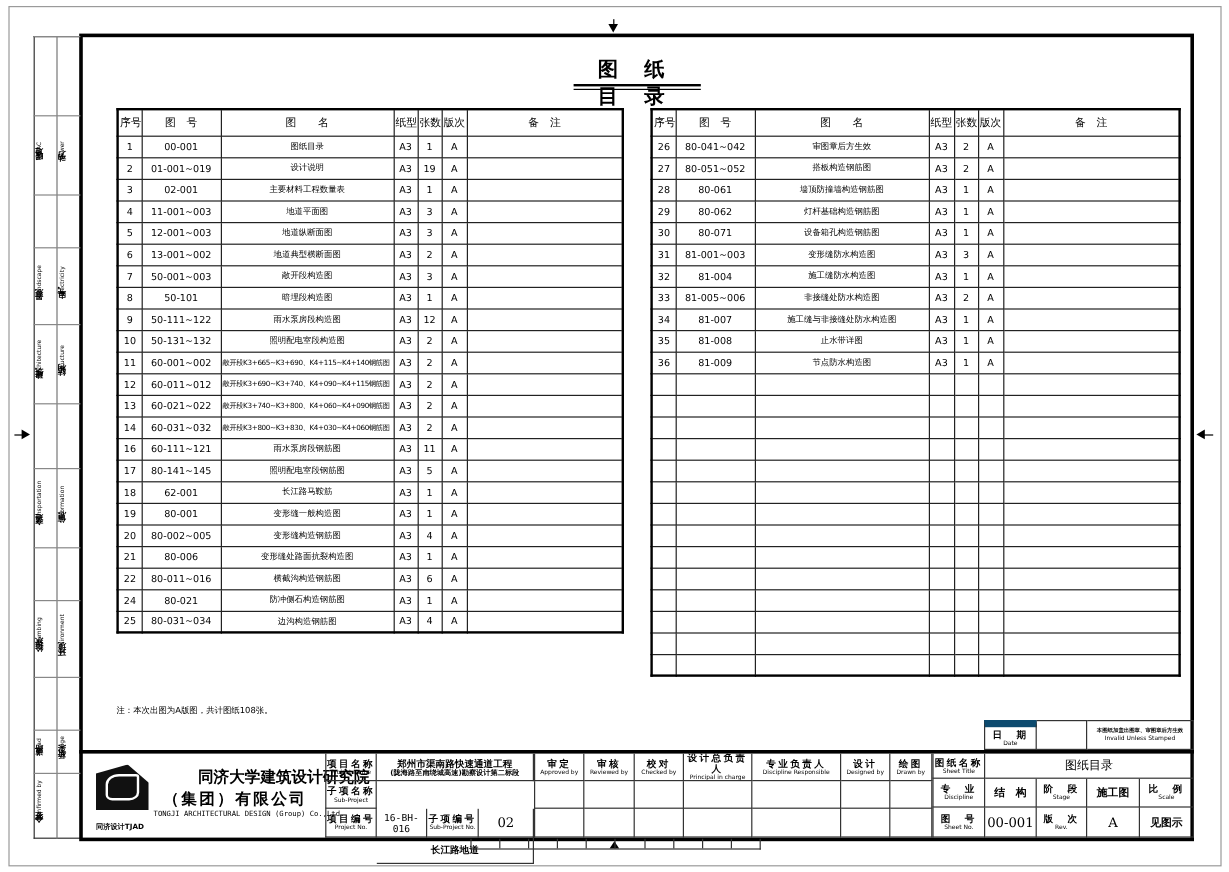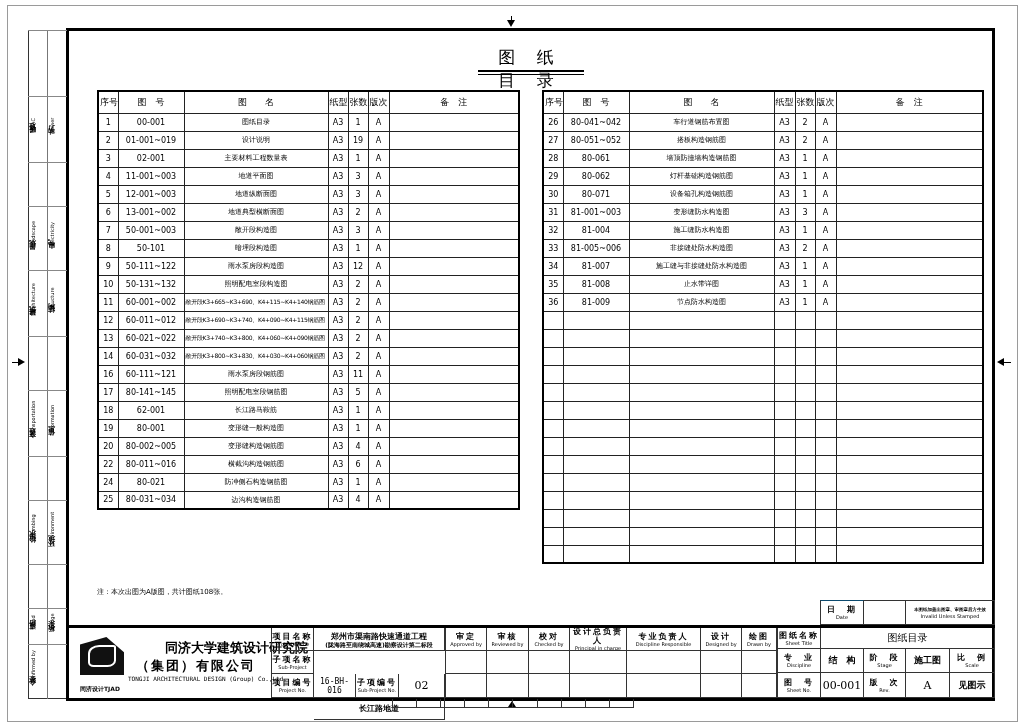--- a/index.html
+++ b/index.html
@@ -16,21 +16,21 @@
 
   .marker { position: absolute; width: 0; height: 0; }
   .marker-top { left: 507px; top: 20px; border-left: 4px solid transparent; border-right: 4px solid transparent; border-top: 7px solid #000; }
   .marker-top-line { position: absolute; left: 511px; top: 16px; width: 1px; height: 6px; background: #000; }
   .marker-left { left: 18px; top: 358px; border-top: 4px solid transparent; border-bottom: 4px solid transparent; border-left: 7px solid #000; }
   .marker-left-line { position: absolute; left: 12px; top: 362px; width: 8px; height: 1px; background: #000; }
   .marker-right { left: 997px; top: 358px; border-top: 4px solid transparent; border-bottom: 4px solid transparent; border-right: 7px solid #000; }
   .marker-right-line { position: absolute; left: 1003px; top: 362px; width: 8px; height: 1px; background: #000; }
   .marker-bottom { left: 508px; top: 701px; border-left: 4px solid transparent; border-right: 4px solid transparent; border-bottom: 6px solid #000; }
 
-  .page-title { position: absolute; left: 480px; top: 46px; width: 100px; font-size: 17px; letter-spacing: 8px; text-align: center; font-weight: normal; }
+  .page-title { position: absolute; left: 480px; top: 46px; width: 100px; font-size: 17px; letter-spacing: 8px; text-align: center; font-weight: bold; }
   .title-underline1 { position: absolute; left: 478px; top: 70px; width: 106px; height: 2px; background: #000; }
   .title-underline2 { position: absolute; left: 478px; top: 74px; width: 106px; height: 1px; background: #000; }
 
   table.index { position: absolute; border-collapse: collapse; font-size: 8px; table-layout: fixed; }
   table.index td, table.index th { border: 1px solid #222; height: 18px; text-align: center; font-weight: normal; white-space: nowrap; overflow: hidden; padding: 0 1px; }
   table.index th { height: 22px; font-size: 9px; }
   table.index td.name { font-size: 7px; }
   table.index td.name.long { font-size: 6px; letter-spacing: -0.3px; text-align: left; }
   table.index { border: 2px solid #000; }
   #table-left { left: 97px; top: 90px; width: 421px; }
@@ -296,20 +296,29 @@
       <tr>
         <td>20</td>
         <td>80-002~005</td>
         <td class="name">变形缝构造钢筋图</td>
         <td>A3</td>
         <td>4</td>
         <td>A</td>
         <td></td>
       </tr>
       <tr>
+        <td>21</td>
+        <td>80-006</td>
+        <td class="name">变形缝处路面抗裂构造图</td>
+        <td>A3</td>
+        <td>1</td>
+        <td>A</td>
+        <td></td>
+      </tr>
+      <tr>
         <td>22</td>
         <td>80-011~016</td>
         <td class="name">横截沟构造钢筋图</td>
         <td>A3</td>
         <td>6</td>
         <td>A</td>
         <td></td>
       </tr>
       <tr>
         <td>24</td>
@@ -350,21 +359,21 @@
     <th>纸型</th>
     <th>张数</th>
     <th>版次</th>
     <th>备　注</th>
   </tr>
     </thead>
   <tbody id="tbody-right">
       <tr>
         <td>26</td>
         <td>80-041~042</td>
-        <td class="name">车行道钢筋布置图</td>
+        <td class="name">审图章后方生效</td>
         <td>A3</td>
         <td>2</td>
         <td>A</td>
         <td></td>
       </tr>
       <tr>
         <td>27</td>
         <td>80-051~052</td>
         <td class="name">搭板构造钢筋图</td>
         <td>A3</td>
@@ -579,21 +588,21 @@
         <td></td>
         <td></td>
       </tr>
     </tbody>
 </table>
 
 <div class="note">注：本次出图为A版图，共计图纸108张。</div>
 
 <div class="tb"></div>
 
-<div class="tb-cell" style="left:820px;top:600px;width:44px;height:25px;border-left:1px solid #333;border-top:1px solid #0c4a6e;">
+<div class="tb-cell" style="left:820px;top:600px;width:44px;height:25px;border-left:1px solid #333;border-top:6px solid #0c4a6e;">
   <span class="lbl-cn">日　期</span>
   <span class="lbl-en">Date</span>
 </div>
 <div class="tb-cell" style="left:864px;top:600px;width:42px;height:25px;border-top:1px solid #333;"></div>
 <div class="tb-cell" style="left:906px;top:600px;width:89px;height:25px;border-top:1px solid #333;">
   <span class="lbl-en" style="font-size:4.5px;font-weight:bold;">本图纸加盖出图章、审图章后方生效</span>
   <span class="lbl-en">Invalid Unless Stamped</span>
 </div>
 
 <div class="logo-box">

